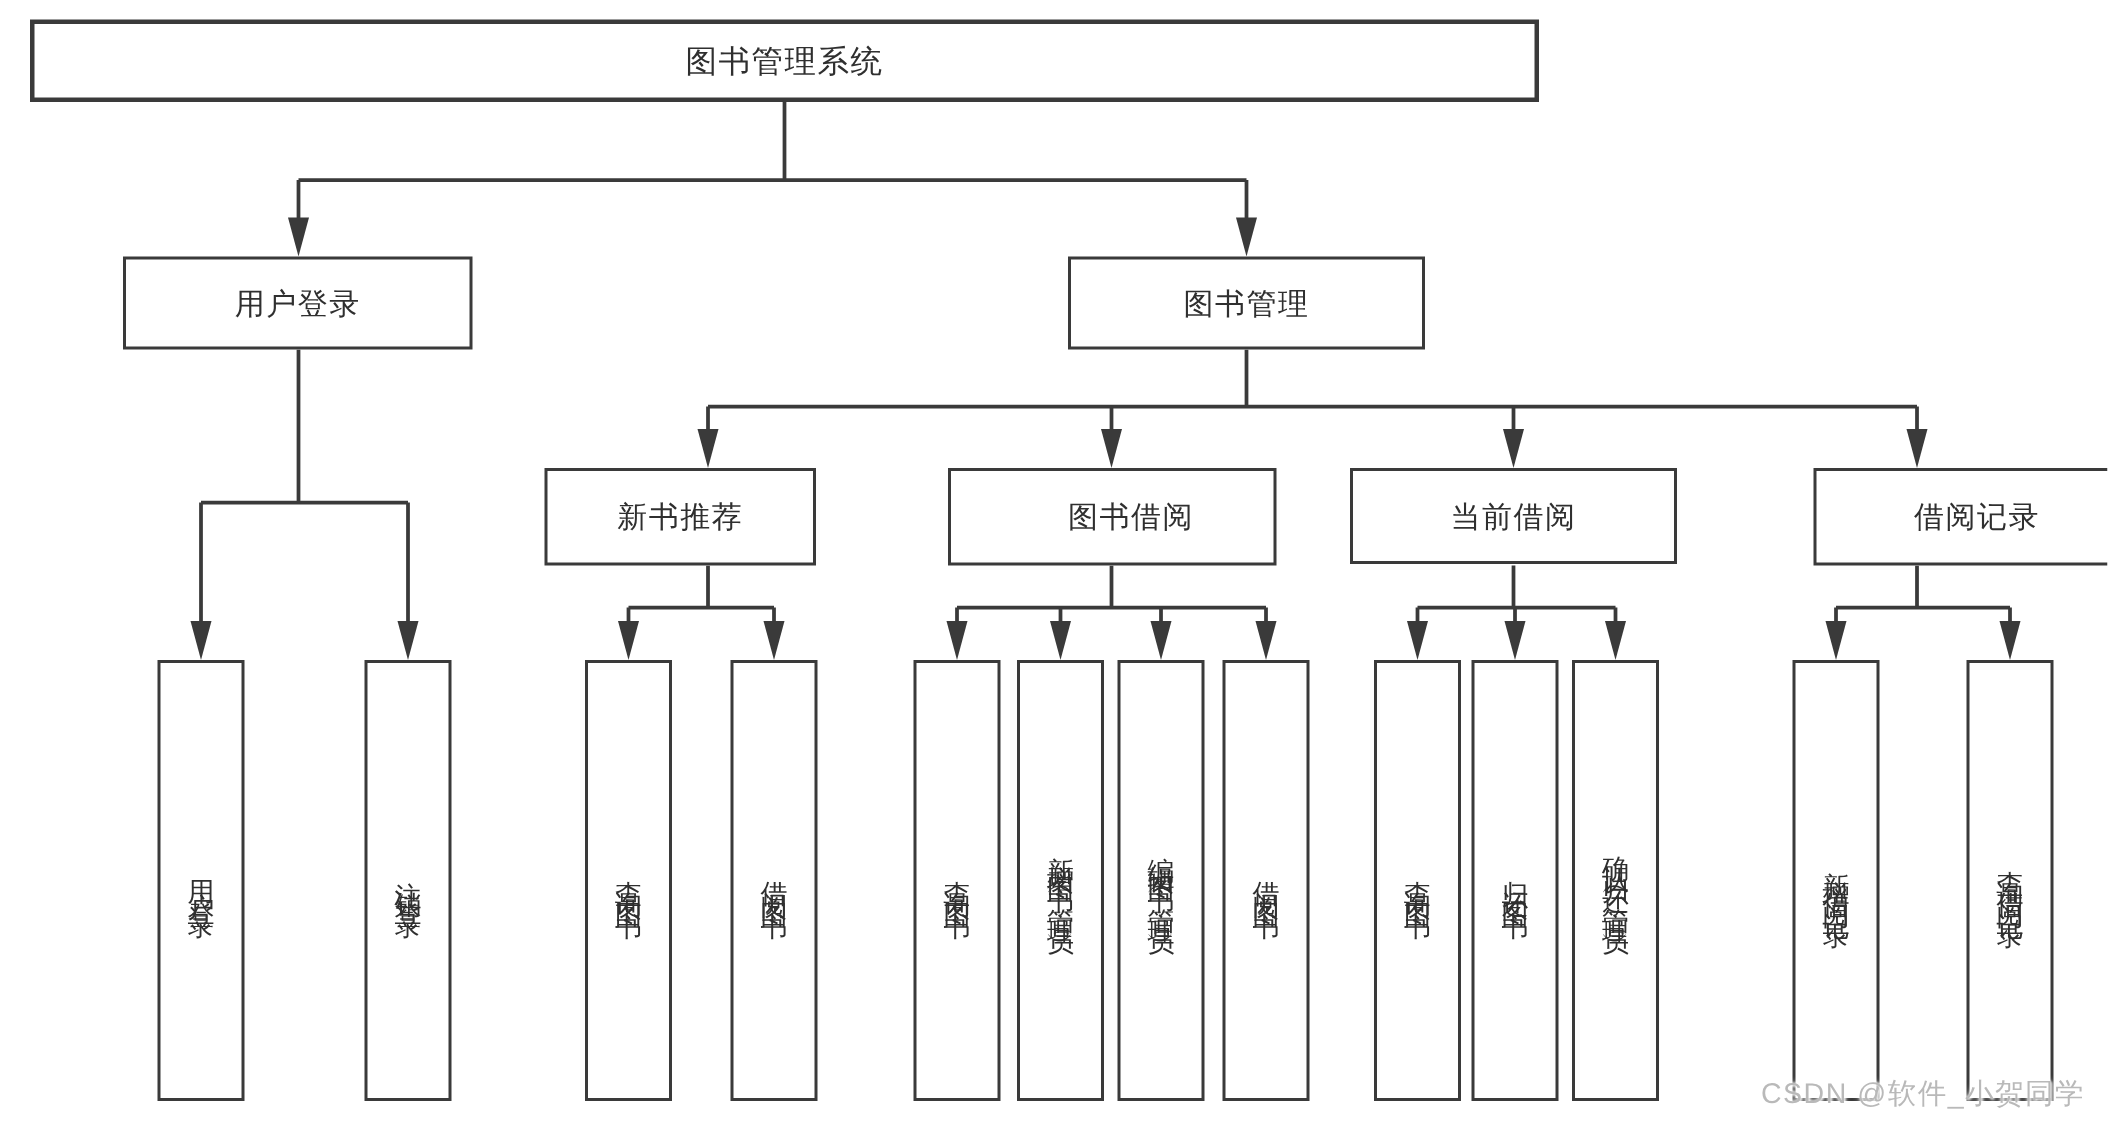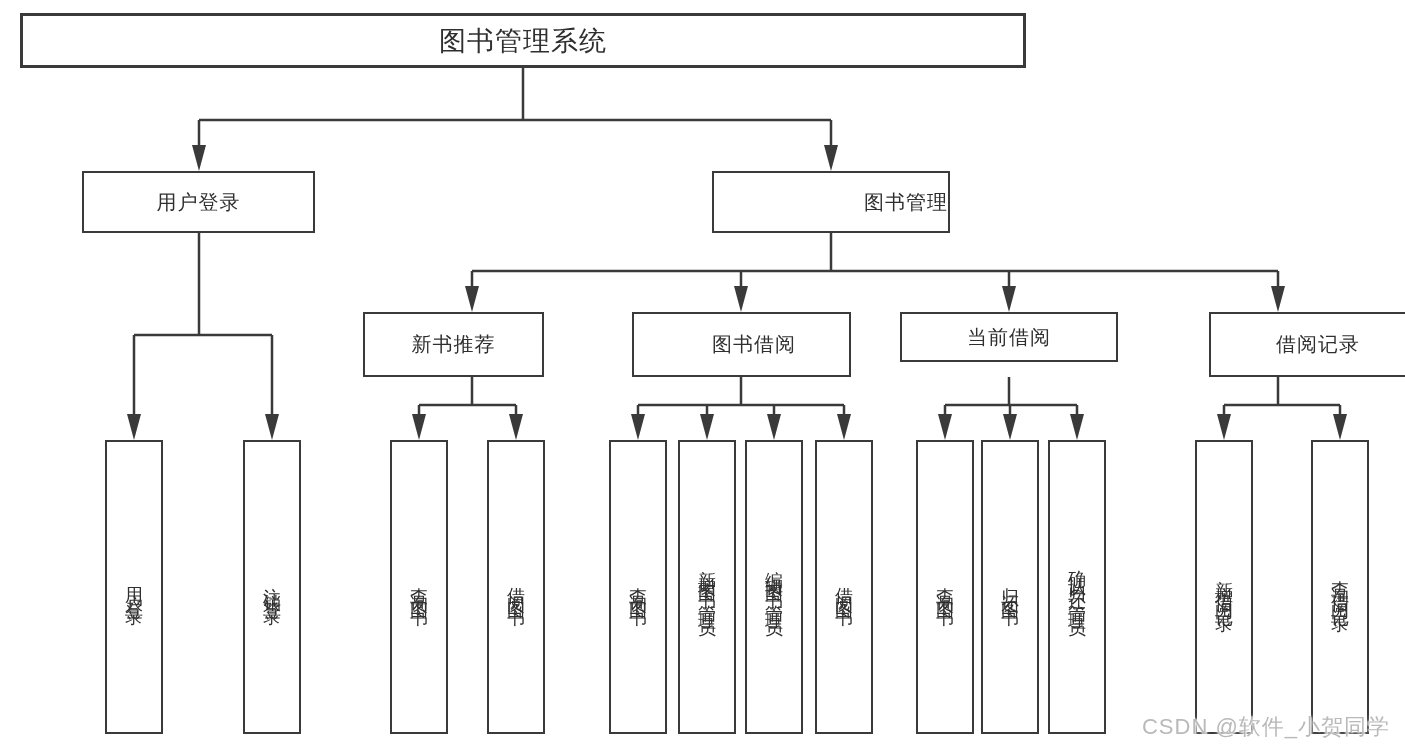--- a/index.html
+++ b/index.html
@@ -20,56 +20,56 @@
     position: absolute;
     box-sizing: border-box;
     background: #ffffff;
     border: 2px solid #3a3a3a;
     color: #2f2f2f;
     display: flex;
     align-items: center;
     justify-content: center;
     text-align: center;
   }
-  .box.root { border-width: 3px; font-size: 27px; letter-spacing: 1px; }
+  .box.root { border-width: 3px; font-size: 21px; letter-spacing: 1px; }
   .box.branch { font-size: 20px; letter-spacing: 1px; }
   .box.leaf { font-size: 18px; }
   .vtext {
     writing-mode: vertical-rl;
     line-height: 1;
     letter-spacing: 7px;
     white-space: nowrap;
   }
   
   .n-root   { left: 20px;  top: 13px;  width: 1006px; height: 55px; }
   .n-l2a    { left: 82px;  top: 171px; width: 233px;  height: 62px; }
-  .n-l2b    { left: 712px; top: 171px; width: 238px;  height: 62px; justify-content: flex-end; }
+  .n-l2b    { left: 712px; top: 171px; width: 238px;  height: 62px; }
   .n-l3a    { left: 363px; top: 312px; width: 181px;  height: 65px; }
   .n-l3b    { left: 632px; top: 312px; width: 219px;  height: 65px; padding-left: 25px; }
-  .n-l3c    { left: 900px; top: 312px; width: 218px;  height: 50px; }
+  .n-l3c    { left: 900px; top: 312px; width: 218px;  height: 64px; }
   .n-l3d    { left: 1169px;top: 312px; width: 218px;  height: 65px; margin-left: 40px; }
   .leafbox  { top: 440px; width: 58px; height: 294px; }
   .lf-1  { left: 105px; }
   .lf-2  { left: 243px; }
   .lf-3  { left: 390px; }
   .lf-4  { left: 487px; }
   .lf-5  { left: 609px; }
   .lf-6  { left: 678px; }
   .lf-7  { left: 745px; }
   .lf-8  { left: 815px; }
   .lf-9  { left: 916px; }
   .lf-10 { left: 981px; }
   .lf-11 { left: 1048px; }
   .lf-12 { left: 1195px; }
   .lf-13 { left: 1311px; }
   .watermark {
     position: absolute;
     right: 15px;
     bottom: 5px;
-    font-size: 22px;
+    font-size: 19px;
     color: #b9b9b9;
     letter-spacing: 1px;
     text-shadow: 0 0 2px #ffffff, 0 0 4px #ffffff, 1px 1px 2px #ffffff;
   }
 </style>
 </head>
 <body>
 
 <div class="canvas">
 

